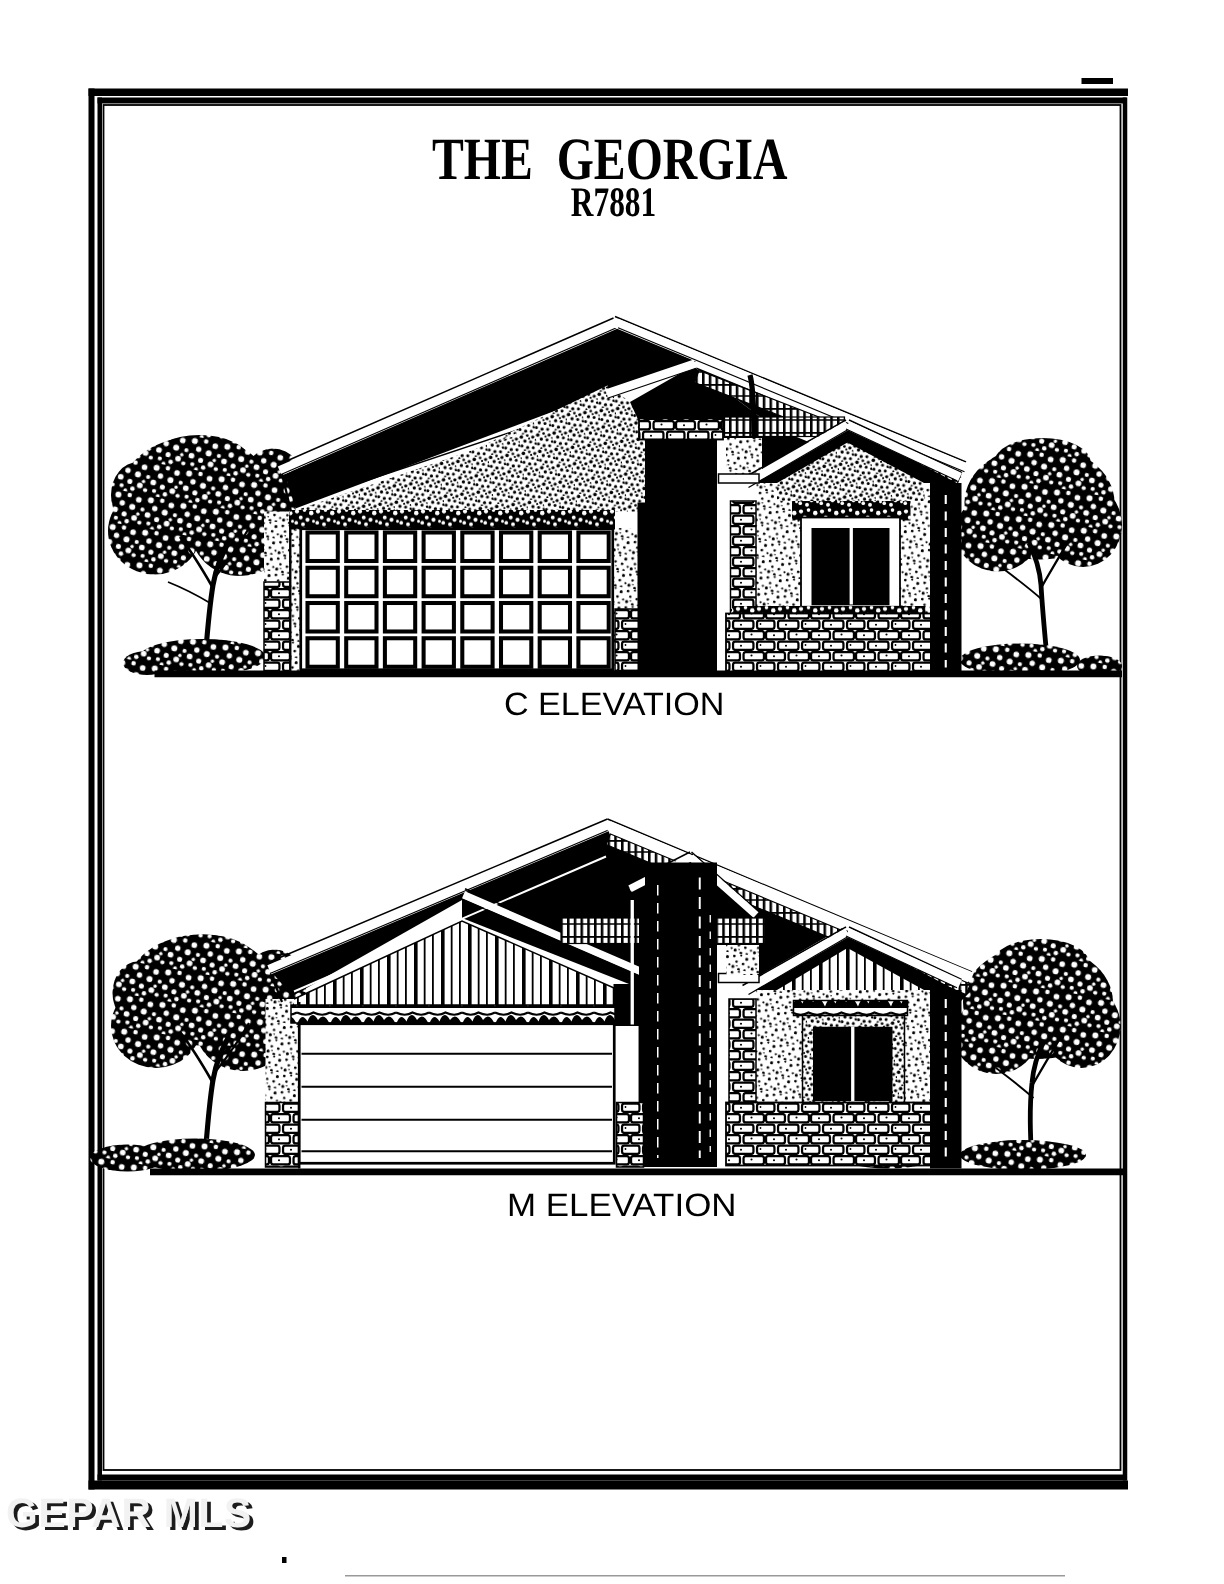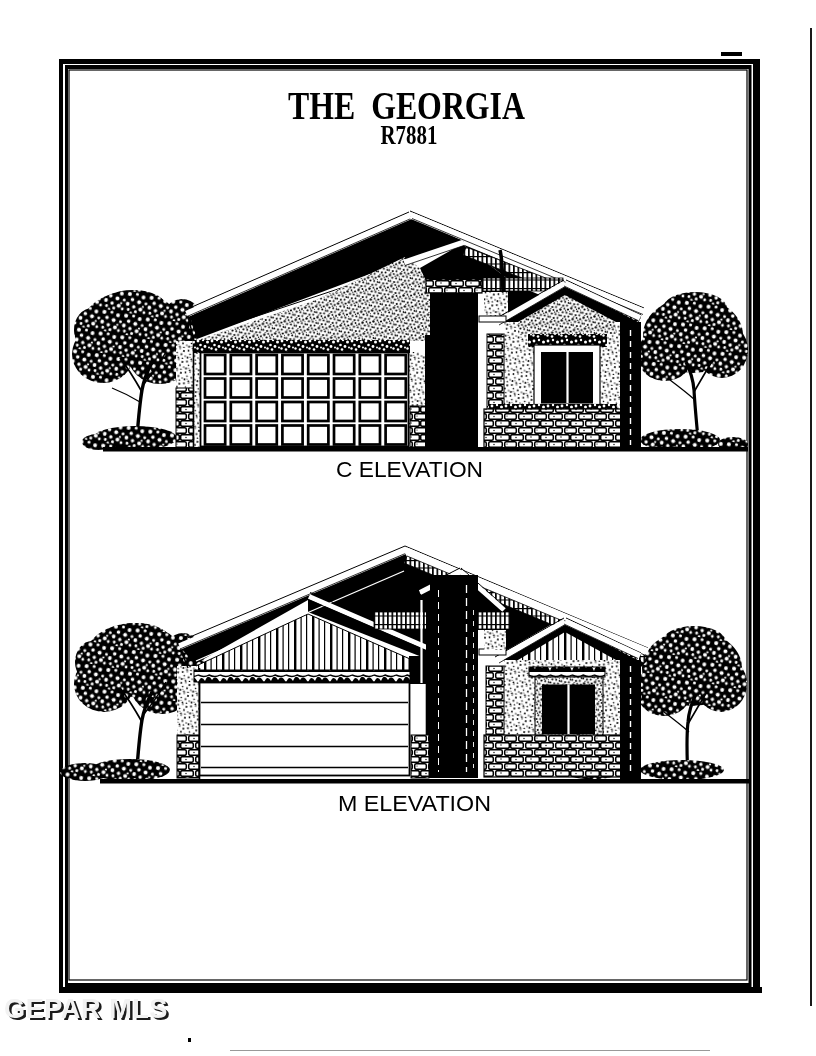--- a/index.html
+++ b/index.html
@@ -1,16 +1,16 @@
 <!DOCTYPE html>
 <html><head>
 <meta charset="utf-8">
 <style>
   html,body{margin:0;padding:0;background:#ffffff;}
-  .page{position:relative;width:816px;height:1056px;background:#eab308;overflow:hidden;
+  .page{position:relative;width:752px;height:1056px;background:#eab308;overflow:hidden;
         font-family:"Liberation Sans", sans-serif;text-decoration:underline;}
 </style>
 </head>
 <body>
 <div class="page">
 <svg width="816" height="1056" viewBox="0 0 816 1056">
 <defs>
   <pattern id="stip" width="13" height="11" patternUnits="userSpaceOnUse" patternTransform="rotate(8)">
     <rect width="13" height="11" fill="#fff"></rect>
     <circle cx="1.5" cy="2" r="0.9" fill="#000"></circle>

